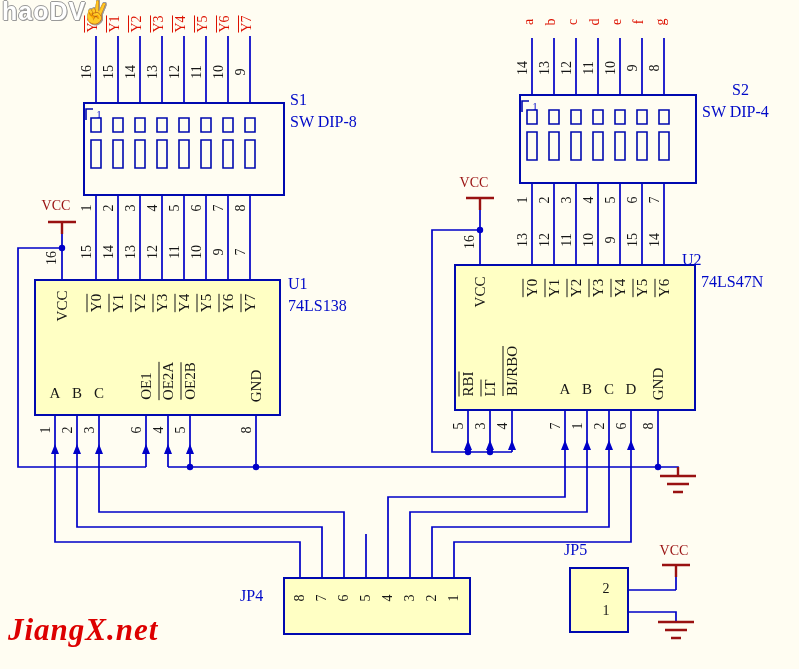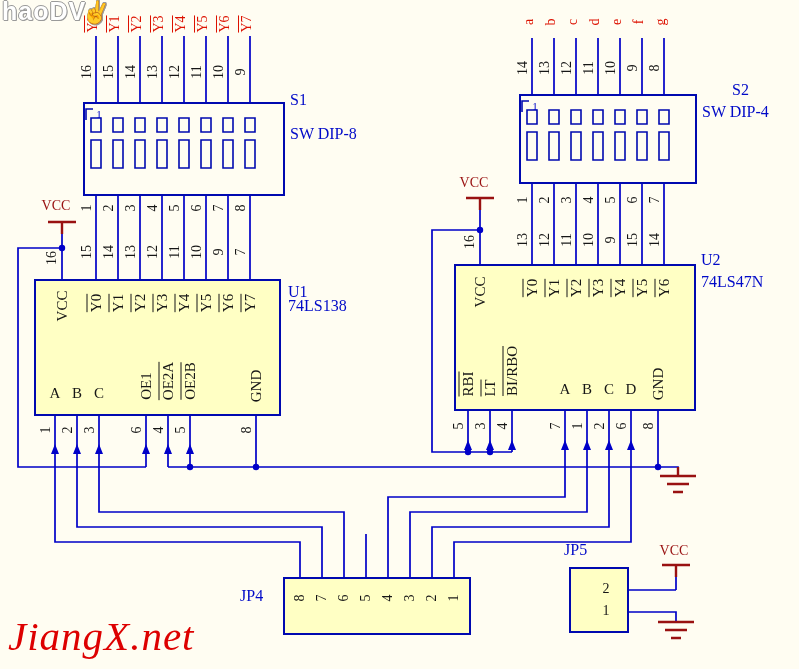--- a/index.html
+++ b/index.html
@@ -19,21 +19,21 @@
   .ctr{transform:translate(-50%,-50%);}
   .rot{transform:translate(-50%,-50%) rotate(-90deg);}
   .tl{}
   .pin{font-size:14px;}
   .inlbl{font-size:15px;}
   .sig{font-size:14px;color:var(--signal-red,#DD1100);}
   .ol{text-decoration:overline;}
   .ref{font-size:16px;color:var(--label-blue,#0009C8);}
   .vcc{font-size:14px;color:var(--power-red,#991111);}
   .marker{font-size:11px;color:var(--label-blue,#0009C8);}
-  .site-mark{position:absolute;font-style:italic;font-weight:normal;font-size:41px;letter-spacing:1px;
+  .site-mark{position:absolute;font-style:italic;font-weight:bold;font-size:31px;letter-spacing:1px;
              color:var(--watermark-red,#DD0000);}
   .logo{position:absolute;left:2px;top:-3px;z-index:10;font-family:"Liberation Sans",sans-serif;
         font-weight:bold;font-size:25px;letter-spacing:1px;color:#fff;
         text-shadow:-1px 0 #9a9a9a,1px 0 #9a9a9a,0 -1px #9a9a9a,0 1px #9a9a9a,1px 1px #9a9a9a;}
   .logo .hand{display:inline-block;font-size:22px;margin-left:-3px;transform:rotate(12deg);}
 </style>
 </head>
 <body>
 
 <div id="canvas">
@@ -105,21 +105,21 @@
   <div class="lbl rot pin" style="left:87px;top:208px">1</div>
   <div class="lbl rot pin" style="left:109px;top:208px">2</div>
   <div class="lbl rot pin" style="left:131px;top:208px">3</div>
   <div class="lbl rot pin" style="left:153px;top:208px">4</div>
   <div class="lbl rot pin" style="left:175px;top:208px">5</div>
   <div class="lbl rot pin" style="left:197px;top:208px">6</div>
   <div class="lbl rot pin" style="left:219px;top:208px">7</div>
   <div class="lbl rot pin" style="left:241px;top:208px">8</div>
 
   <div class="lbl tl ref" style="left:290px;top:92px">S1</div>
-  <div class="lbl tl ref" style="left:290px;top:126px">SW DIP-8</div>
+  <div class="lbl tl ref" style="left:290px;top:114px">SW DIP-8</div>
   <div class="lbl ctr marker" style="left:99px;top:114px">1</div>
 
   <div class="lbl rot pin" style="left:87px;top:252px">15</div>
   <div class="lbl rot pin" style="left:109px;top:252px">14</div>
   <div class="lbl rot pin" style="left:131px;top:252px">13</div>
   <div class="lbl rot pin" style="left:153px;top:252px">12</div>
   <div class="lbl rot pin" style="left:175px;top:252px">11</div>
   <div class="lbl rot pin" style="left:197px;top:252px">10</div>
   <div class="lbl rot pin" style="left:219px;top:252px">9</div>
   <div class="lbl rot pin" style="left:241px;top:252px">7</div>
@@ -144,21 +144,21 @@
   <div class="lbl rot inlbl" style="left:256px;top:386px">GND</div>
 
   <div class="lbl rot pin" style="left:46px;top:430px">1</div>
   <div class="lbl rot pin" style="left:68px;top:430px">2</div>
   <div class="lbl rot pin" style="left:90px;top:430px">3</div>
   <div class="lbl rot pin" style="left:137px;top:430px">6</div>
   <div class="lbl rot pin" style="left:159px;top:430px">4</div>
   <div class="lbl rot pin" style="left:181px;top:430px">5</div>
   <div class="lbl rot pin" style="left:247px;top:430px">8</div>
 
-  <div class="lbl tl ref" style="left:288px;top:284px">U1</div>
+  <div class="lbl tl ref" style="left:288px;top:276px">U1</div>
   <div class="lbl tl ref" style="left:288px;top:298px">74LS138</div>
   <div class="lbl ctr vcc" style="left:56px;top:206px">VCC</div>
 
   <div class="lbl rot sig" style="left:529px;top:22px">a</div>
   <div class="lbl rot sig" style="left:551px;top:22px">b</div>
   <div class="lbl rot sig" style="left:573px;top:22px">c</div>
   <div class="lbl rot sig" style="left:595px;top:22px">d</div>
   <div class="lbl rot sig" style="left:617px;top:22px">e</div>
   <div class="lbl rot sig" style="left:639px;top:22px">f</div>
   <div class="lbl rot sig" style="left:661px;top:22px">g</div>
@@ -212,21 +212,21 @@
 
   <div class="lbl rot pin" style="left:459px;top:426px">5</div>
   <div class="lbl rot pin" style="left:481px;top:426px">3</div>
   <div class="lbl rot pin" style="left:503px;top:426px">4</div>
   <div class="lbl rot pin" style="left:556px;top:426px">7</div>
   <div class="lbl rot pin" style="left:578px;top:426px">1</div>
   <div class="lbl rot pin" style="left:600px;top:426px">2</div>
   <div class="lbl rot pin" style="left:622px;top:426px">6</div>
   <div class="lbl rot pin" style="left:649px;top:426px">8</div>
 
-  <div class="lbl tl ref" style="left:701px;top:252px">U2</div>
+  <div class="lbl tl ref" style="left:682px;top:252px">U2</div>
   <div class="lbl tl ref" style="left:701px;top:274px">74LS47N</div>
   <div class="lbl ctr vcc" style="left:474px;top:183px">VCC</div>
 
   <div class="lbl rot pin" style="left:300px;top:598px">8</div>
   <div class="lbl rot pin" style="left:322px;top:598px">7</div>
   <div class="lbl rot pin" style="left:344px;top:598px">6</div>
   <div class="lbl rot pin" style="left:366px;top:598px">5</div>
   <div class="lbl rot pin" style="left:388px;top:598px">4</div>
   <div class="lbl rot pin" style="left:410px;top:598px">3</div>
   <div class="lbl rot pin" style="left:432px;top:598px">2</div>

